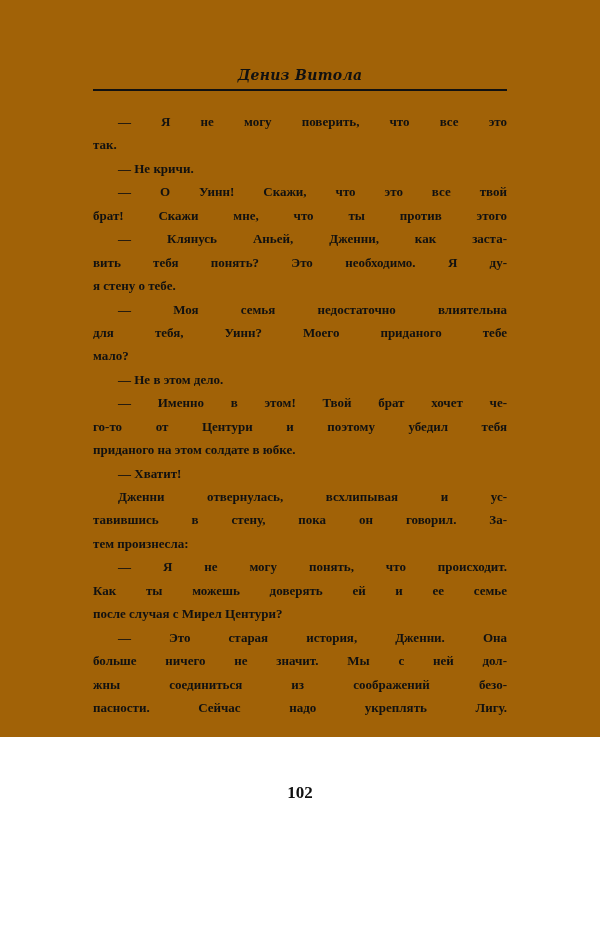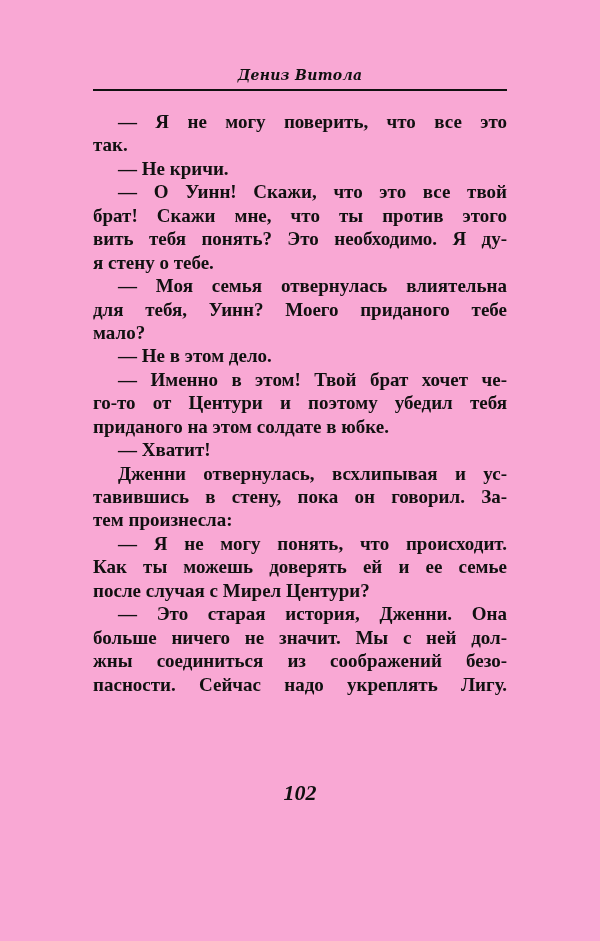--- a/index.html
+++ b/index.html
@@ -10,22 +10,22 @@
   body {
     width: 600px;
     height: 941px;
     position: relative;
     overflow: hidden;
     color: #111111;
   }
   .page {
     position: absolute;
     left: 0; top: 0;
-    width: 600px; height: 941px;
-    background: #f9a8d4;
+    width: 600px; height: 737px;
+    background: #a16207;
   }
   .running-head {
     position: absolute;
     left: 93px;
     top: 66px;
     width: 414px;
     text-align: center;
     font-family: "DejaVu Serif", serif;
     font-style: italic;
     font-weight: bold;
@@ -41,21 +41,21 @@
     height: 2px;
     background: #111111;
   }
   .body-text {
     position: absolute;
     left: 93px;
     top: 110px;
     width: 414px;
     font-family: "Liberation Serif", serif;
     font-weight: bold;
-    font-size: 19px;
+    font-size: 13px;
     line-height: 23.45px;
   }
   .line {
     display: block;
     height: 23.45px;
     white-space: nowrap;
     text-align: justify;
     text-align-last: justify;
     overflow: hidden;
   }
@@ -66,23 +66,22 @@
     text-align-last: left;
   }
   .folio {
     position: absolute;
     left: 93px;
     top: 783px;
     width: 414px;
     text-align: center;
     font-family: "Liberation Serif", serif;
     font-weight: bold;
-    font-size: 22px;
+    font-size: 17px;
     line-height: 20px;
-    font-style: italic;
   }
 </style>
 </head>
 <body>
 
 <div class="page">
 
   <div class="running-head">Дениз Витола</div>
   <div class="head-rule"></div>
 
@@ -96,26 +95,27 @@
     <div>
       <span class="line indent last">— Не кричи.</span>
     </div>
 
     <div>
       <span class="line indent">— О Уинн! Скажи, что это все твой</span>
       <span class="line">брат! Скажи мне, что ты против этого</span>
     </div>
 
     <div>
+      <span class="line indent">— Клянусь Аньей, Дженни, как заста-</span>
       <span class="line">вить тебя понять? Это необходимо. Я ду-</span>
       <span class="line last">я стену о тебе.</span>
     </div>
 
     <div>
-      <span class="line indent">— Моя семья отвернулась влиятельна</span>
+      <span class="line indent">— Моя семья недостаточно влиятельна</span>
       <span class="line">для тебя, Уинн? Моего приданого тебе</span>
       <span class="line last">мало?</span>
     </div>
 
     <div>
       <span class="line indent last">— Не в этом дело.</span>
     </div>
 
     <div>
       <span class="line indent">— Именно в этом! Твой брат хочет че-</span>

